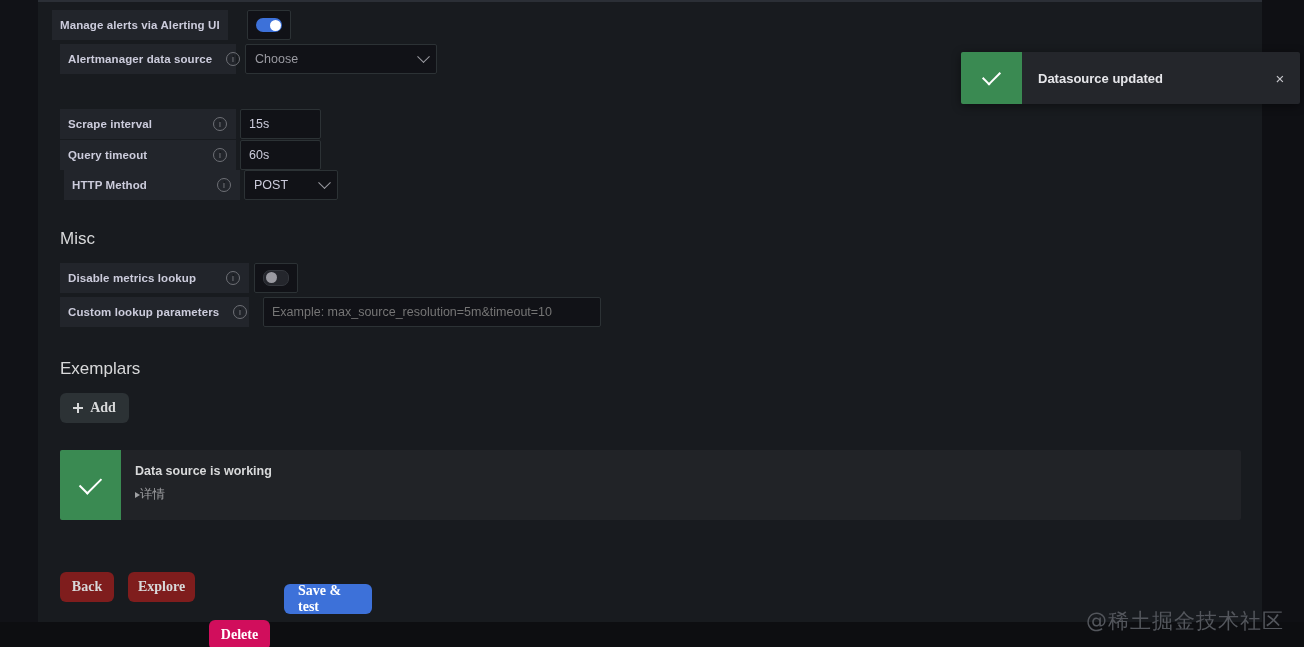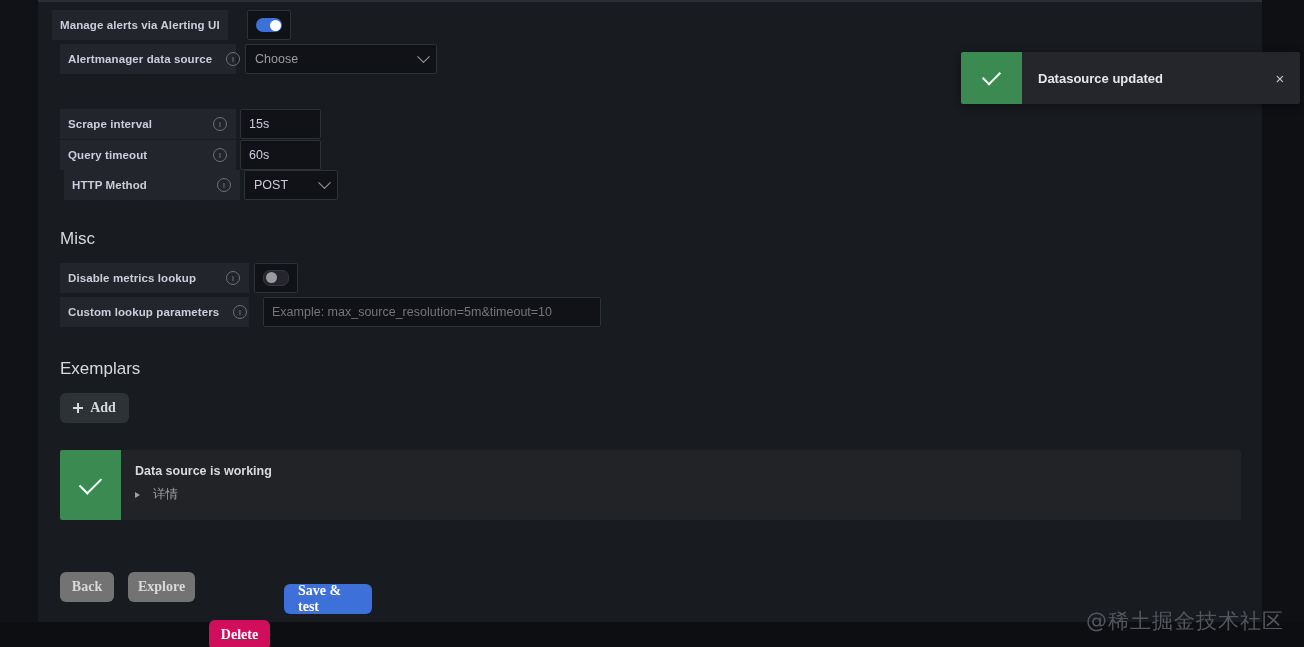--- a/index.html
+++ b/index.html
@@ -181,21 +181,21 @@
     font-size: 14px;
     font-weight: bold;
     color: #ffffff;
     cursor: pointer;
     display: inline-flex;
     align-items: center;
     justify-content: center;
     height: 30px;
     padding: 0 14px;
   }
-  .btn-secondary { background: #737373; color: #d8d9da; text-align: right; }
+  .btn-secondary { background: #7f1d1d; color: #d8d9da; text-align: right; }
   .btn-danger    { background: #d10e5c; }
   .btn-primary   { background: #3d71d9; }
   .btn-add {
     position: absolute;
     left: 60px; top: 393px;
     width: 69px;
     background: #2c3235;
     color: #d8d9da;
     gap: 7px;
     padding: 0;
@@ -243,21 +243,21 @@
   }
   .alert-title {
     font-size: 12.5px;
     font-weight: bold;
     color: #d8d9da;
     margin-bottom: 8px;
   }
   .alert-details {
     display: flex;
     align-items: center;
-    gap: 13px;
+    gap: 0;
     font-size: 12.5px;
     color: #9fa0a3;
     cursor: pointer;
   }
   .tri {
     width: 0; height: 0;
     border-left: 5px solid #9fa0a3;
     border-top: 3.5px solid transparent;
     border-bottom: 3.5px solid transparent;
   }

